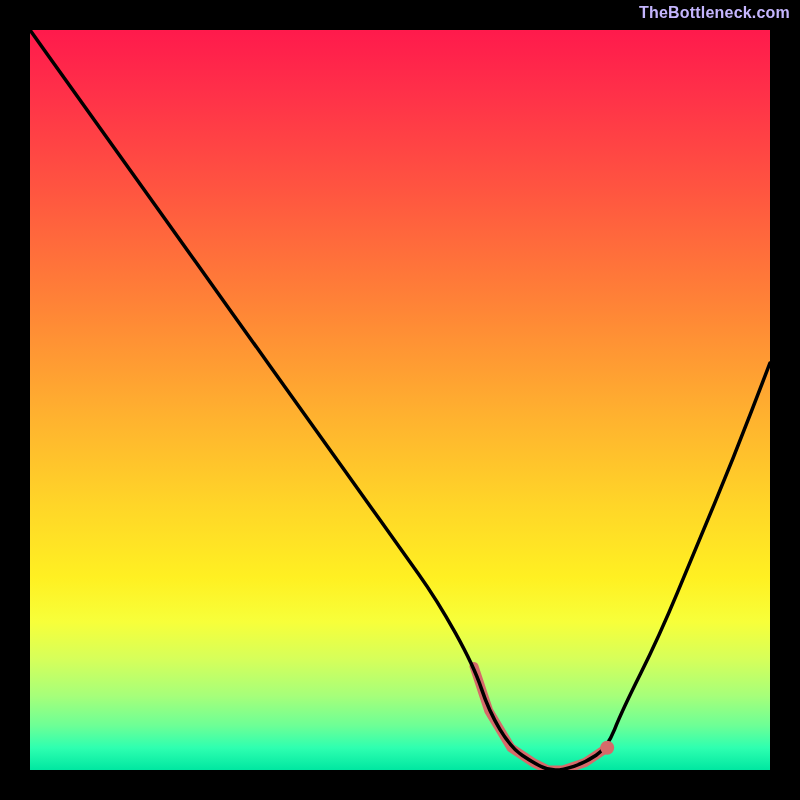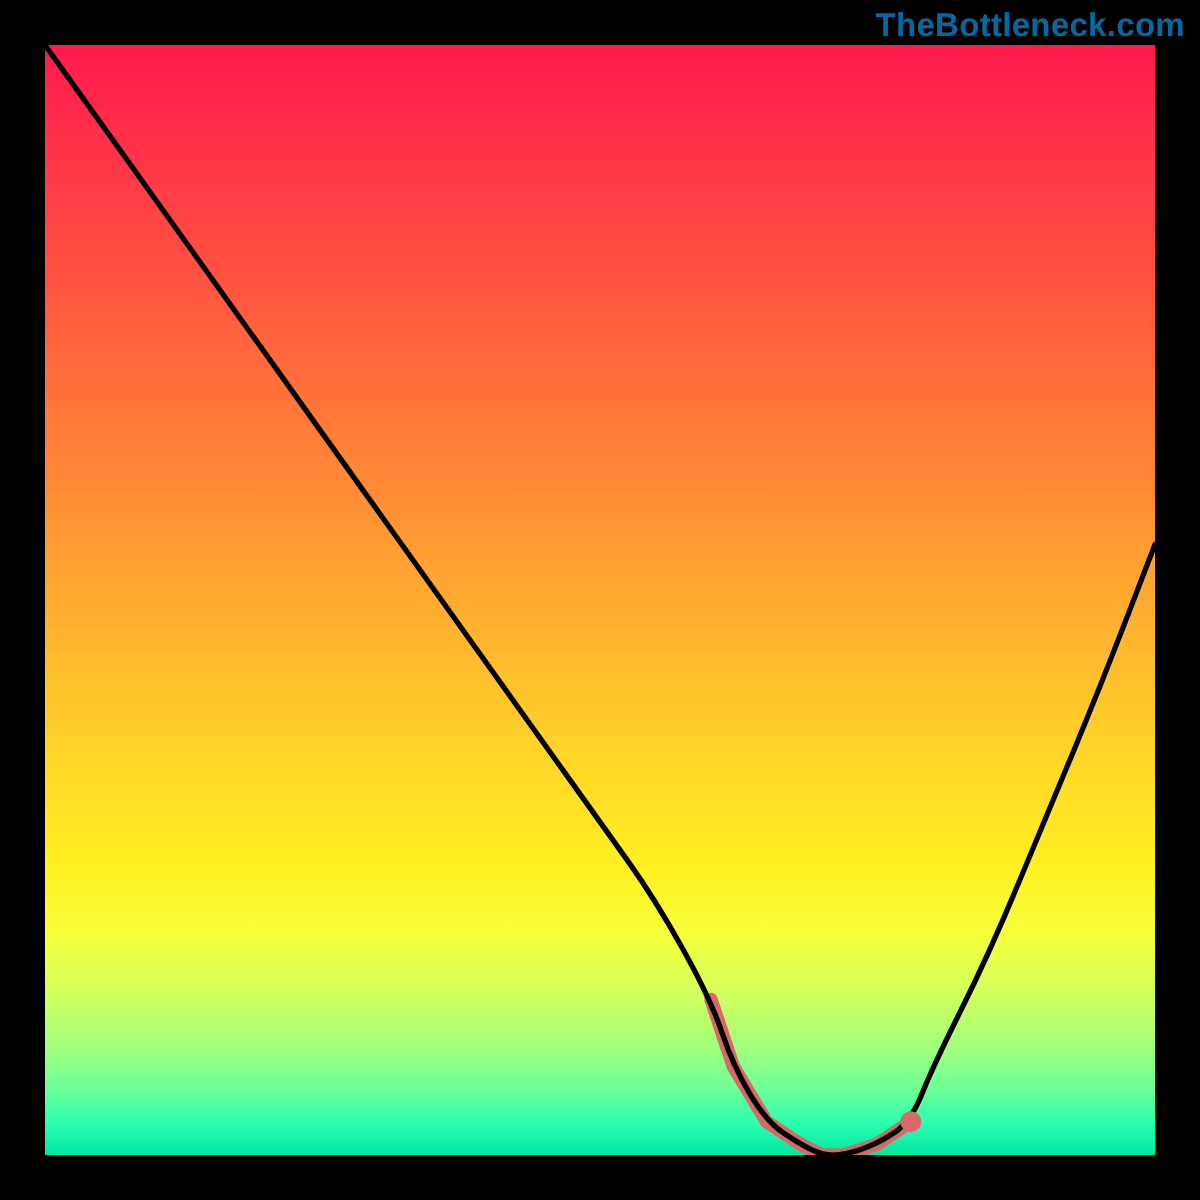--- a/index.html
+++ b/index.html
@@ -14,22 +14,22 @@
   .frame {
     position: relative;
     width: 800px;
     height: 800px;
     background: #000;
   }
   .watermark {
     position: absolute;
     top: 4px;
     right: 10px;
-    color: #0369a1;
-    font-size: 22px;
+    color: #c4b5fd;
+    font-size: 16px;
     font-weight: 600;
     letter-spacing: 0.2px;
     user-select: none;
   }
   .plot-area {
     position: absolute;
     left: 30px;
     top: 30px;
     width: 740px;
     height: 740px;

